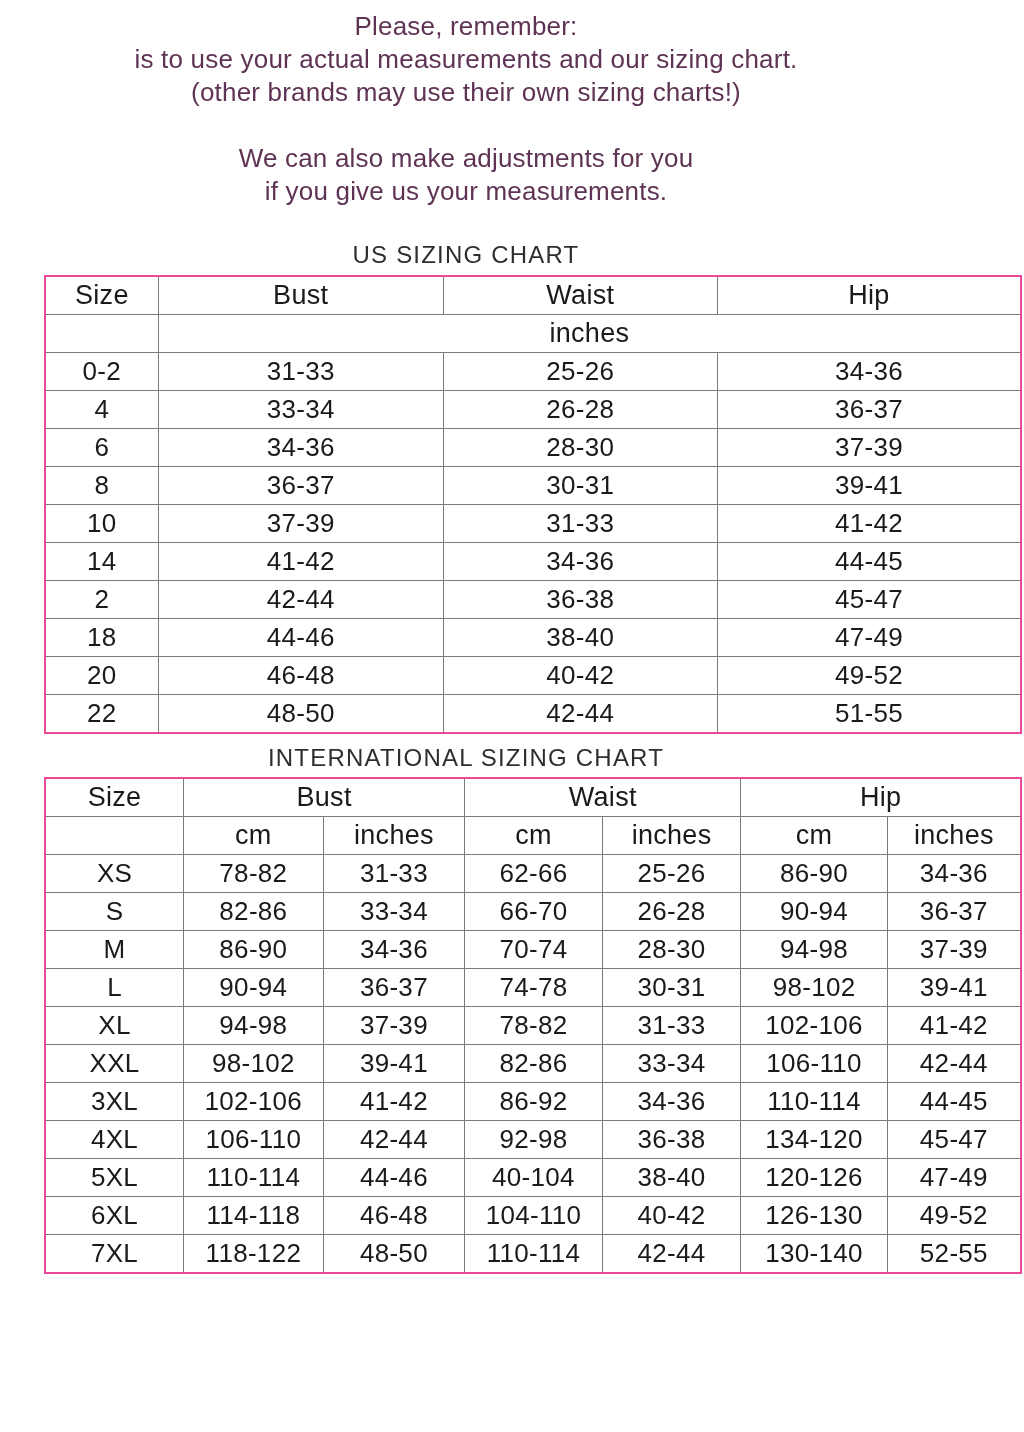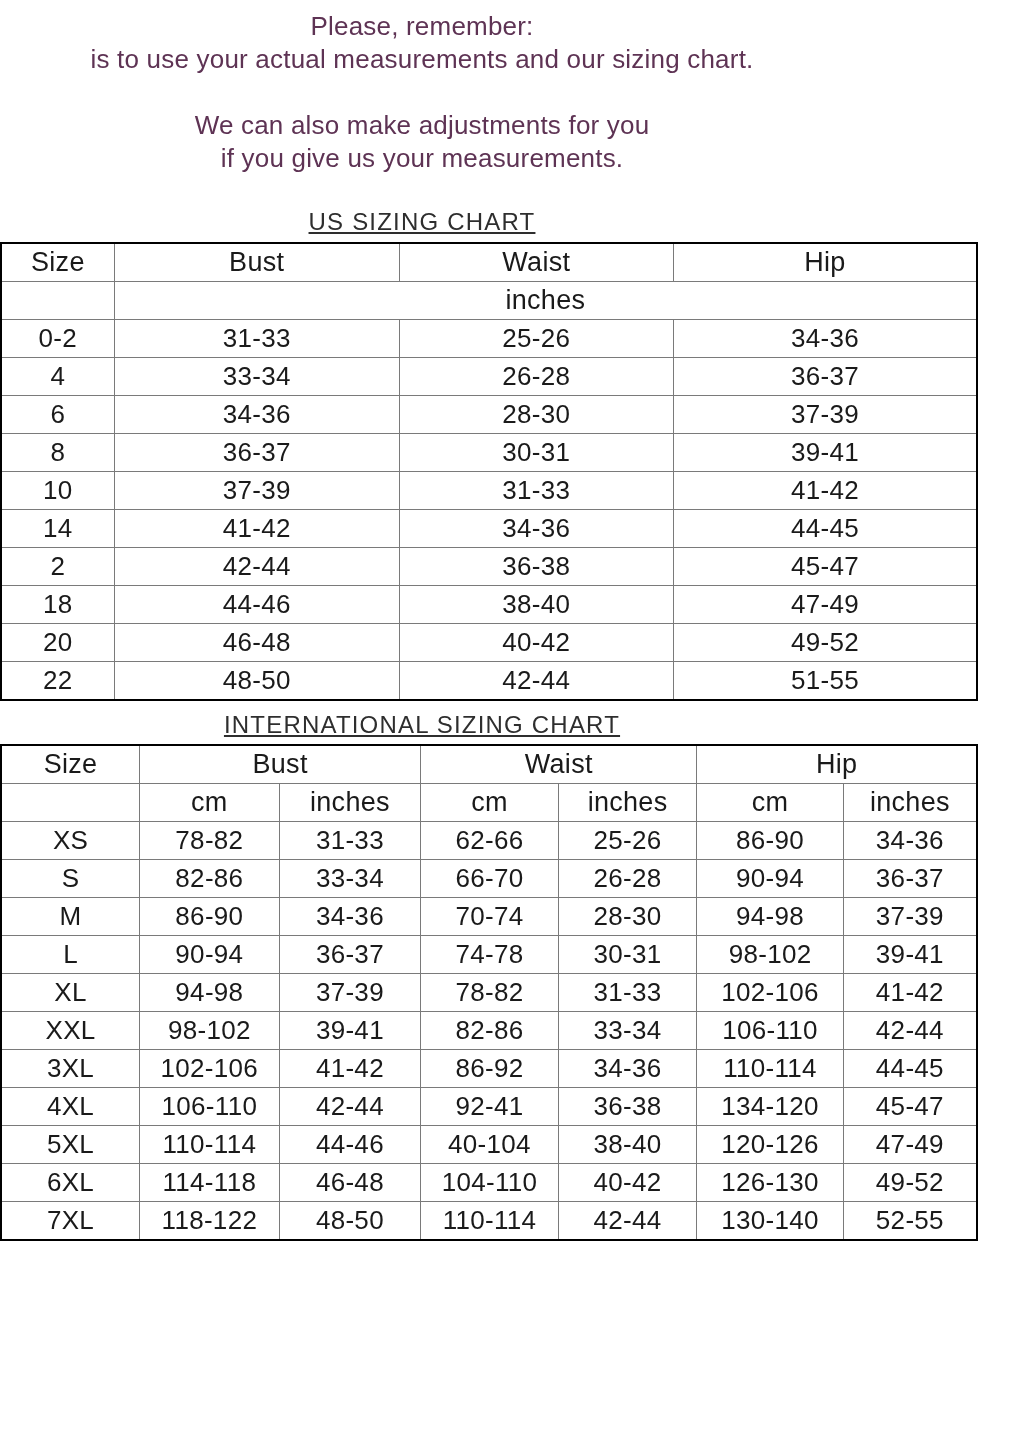--- a/index.html
+++ b/index.html
@@ -10,20 +10,21 @@
   body {
     width: 1024px;
     height: 1432px;
     font-family: "Liberation Sans", sans-serif;
     -webkit-font-smoothing: antialiased;
   }
   .page {
     width: 844px;
     box-sizing: border-box;
     padding-top: 10px;
+    margin-left: 44px;
   }
   
   .intro {
     text-align: center;
     font-size: 26px;
     line-height: 33px;
     font-weight: 300;
     letter-spacing: 0.2px;
     color: var(--intro-color, #5e3354);
   }
@@ -32,34 +33,33 @@
   }
   
   .chart-title {
     text-align: center;
     color: #2e2e2e;
     font-size: 24px;
     line-height: 26px;
     letter-spacing: 1.2px;
     font-weight: 300;
     margin: 0;
-    text-decoration: underline;
   }
   .us-title   { margin-top: 34px; margin-bottom: 7px; }
   .intl-title { margin-top: 11px; margin-bottom: 6px; }
   
   table.size-table {
     width: 978px;
     margin: 0 auto;
     border-collapse: collapse;
     table-layout: fixed;
     font-size: 26px;
     font-weight: 300;
     color: var(--table-text, #1a1a1a);
-    border: 2px solid #000000;
+    border: 2px solid #ec4899;
   }
   table.size-table th,
   table.size-table td {
     border: 1px solid var(--table-border, #7a7a7a);
     text-align: center;
     vertical-align: middle;
     padding: 0;
     height: 37px;
     font-weight: 300;
     letter-spacing: 0.3px;
@@ -71,20 +71,21 @@
   }
 </style>
 </head>
 <body>
 
 <div class="page">
 
   <div class="intro">
     <div>Please, remember:</div>
     <div>is to use your actual measurements and our sizing chart.</div>
+    <div>(other brands may use their own sizing charts!)</div>
     <div class="para-gap"></div>
     <div>We can also make adjustments for you</div>
     <div>if you give us your measurements.</div>
   </div>
 
   <h2 class="chart-title us-title">US SIZING CHART</h2>
 
   <table class="size-table">
     <colgroup>
       <col style="width:11.6%">
@@ -258,21 +259,21 @@
           <td>41-42</td>
           <td>86-92</td>
           <td>34-36</td>
           <td>110-114</td>
           <td>44-45</td>
         </tr>
         <tr>
           <td>4XL</td>
           <td>106-110</td>
           <td>42-44</td>
-          <td>92-41</td>
+          <td>92-98</td>
           <td>36-38</td>
           <td>134-120</td>
           <td>45-47</td>
         </tr>
         <tr>
           <td>5XL</td>
           <td>110-114</td>
           <td>44-46</td>
           <td>40-104</td>
           <td>38-40</td>

